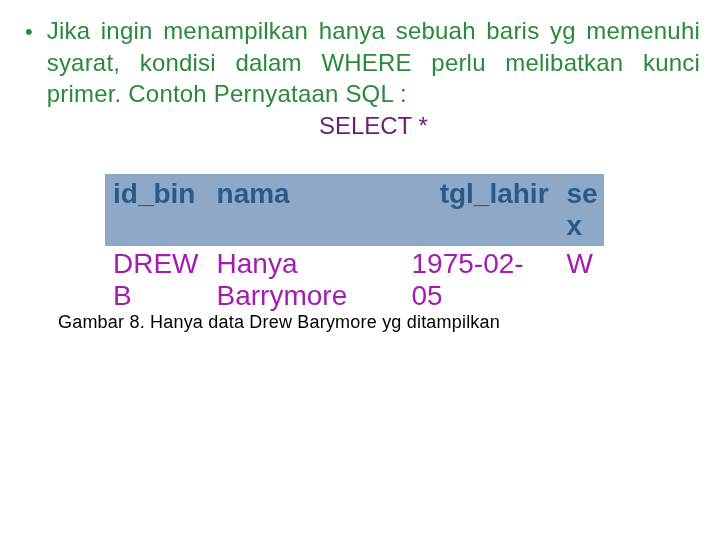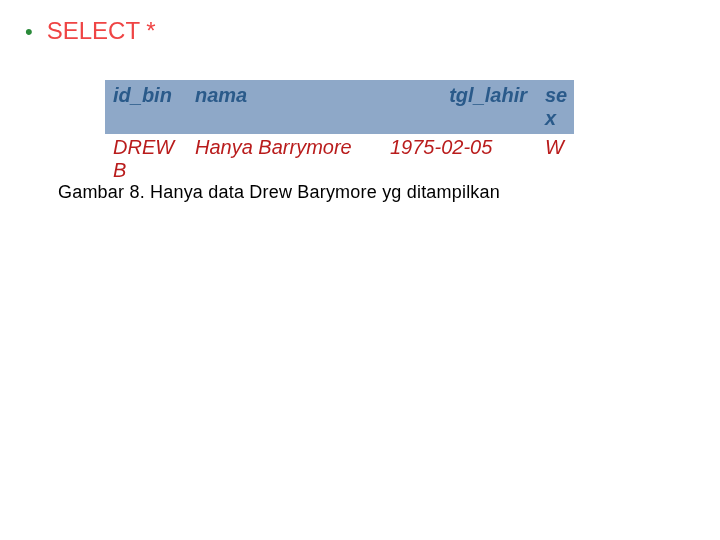--- a/index.html
+++ b/index.html
@@ -33,66 +33,66 @@
       font-size: 24px;
       line-height: 1.32;
       text-align: justify;
     }
     .bullet-intro {
       color: #2a8a3a;
       letter-spacing: 0.2px;
       text-align: justify;
     }
     .sql-line {
-      color: #ef4444;
-      text-align: left;
+      color: #701a75;
+      text-align: center;
     }
     .table-wrap {
       margin-left: 85px;
       margin-top: 10px;
     }
     table {
       border-collapse: collapse;
-      font-size: 20px;
-      font-style: italic;
+      font-size: 28px;
     }
     th {
       background: #8ea8c8;
       color: #2a5a8a;
       font-weight: bold;
       text-align: left;
       padding: 4px 10px 4px 8px;
       vertical-align: top;
     }
     th.sex-col {
       padding-right: 6px;
     }
     td {
       padding: 2px 10px 2px 8px;
       vertical-align: top;
-      color: #b91c1c;
+      color: #a21caf;
     }
     .caption {
       font-size: 18px;
       color: #000;
       margin-top: -2px;
       padding-left: 38px;
       letter-spacing: 0.2px;
     }
     .col-id { width: 82px; }
     .col-nama { width: 195px; }
     .col-tgl { width: 155px; text-align: right; }
     .col-sex { width: 35px; }
   </style>
 </head>
 <body>
 
 <div class="bullet-block">
   <div class="bullet-mark">•</div>
   <div class="bullet-content">
+    <div class="bullet-intro">Jika ingin menampilkan hanya sebuah baris yg memenuhi syarat, kondisi dalam WHERE perlu melibatkan kunci primer. Contoh Pernyataan SQL :</div>
     <div class="sql-line">SELECT *</div>
   </div>
 </div>
 
 <div class="table-wrap">
   <table>
     <thead>
       <tr>
         <th class="col-id">id_bin</th>
         <th class="col-nama">nama</th>

